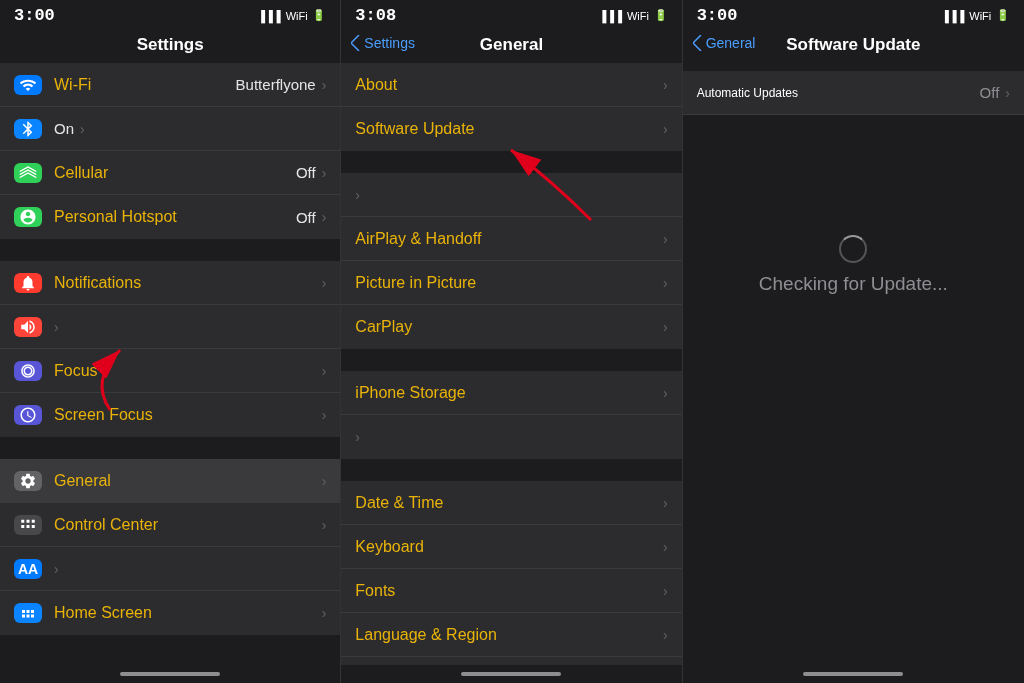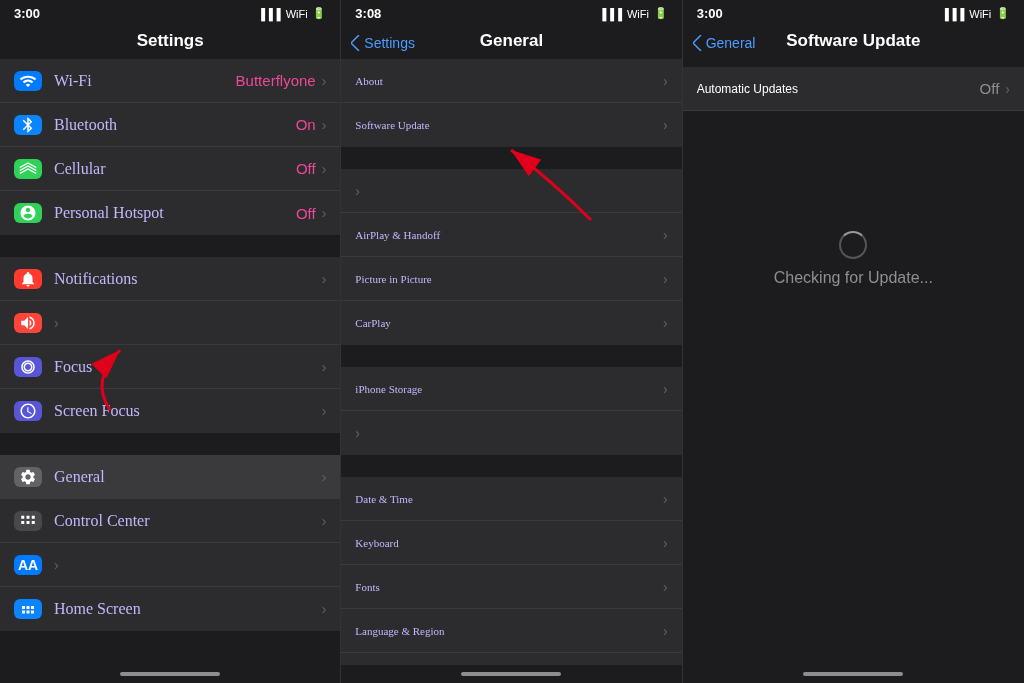--- a/index.html
+++ b/index.html
@@ -29,41 +29,42 @@
     
     .status-bar {
       display: flex;
       justify-content: space-between;
       align-items: center;
       padding: 6px 14px 4px;
       background: #1c1c1e;
     }
 
     .status-time {
-      font-size: 13px;
+      font-size: 17px;
       font-weight: 600;
       color: #fff;
+      font-family: Liberation Mono, monospace;
     }
 
     .status-icons {
       display: flex;
       align-items: center;
       gap: 5px;
     }
 
     .status-icons span {
       color: #fff;
       font-size: 11px;
     }
 
     
     .nav-bar {
       display: flex;
       justify-content: center;
-      align-items: flex-end;
+      align-items: flex-start;
       padding: 6px 14px 8px;
       background: #1c1c1e;
       position: relative;
     }
 
     .nav-bar .nav-title {
       font-size: 17px;
       font-weight: 700;
       color: #fff;
       text-align: center;
@@ -124,28 +125,27 @@
 
     .item-icon svg {
       width: 18px;
       height: 18px;
       fill: #fff;
     }
 
     .item-label {
       flex: 1;
       font-size: 16px;
-      color: #c4b5fd;
+      color: #eab308;
       font-weight: 400;
-      font-family: Liberation Serif, serif;
     }
 
     .item-value {
       font-size: 15px;
-      color: #ec4899;
+      color: #e5e5e5;
       margin-right: 6px;
     }
 
     .chevron {
       color: #636366;
       font-size: 14px;
     }
 
     
     .group-separator {
@@ -157,21 +157,21 @@
     .highlighted {
       background: #3a3a3c;
     }
 
     
     .settings-item.no-icon {
       padding-left: 14px;
     }
 
     .settings-item.no-icon .item-label {
-      font-size: 11px;
+      font-size: 16px;
     }
 
     
     .panel3-content {
       flex: 1;
       background: #1c1c1e;
     }
 
     .auto-update-item {
       display: flex;
@@ -213,21 +213,21 @@
       animation: spin 1s linear infinite;
     }
 
     @keyframes spin {
       0% { transform: rotate(0deg); }
       100% { transform: rotate(360deg); }
     }
 
     .checking-text {
       color: #8e8e93;
-      font-size: 16px;
+      font-size: 19px;
     }
 
     
     .home-indicator {
       height: 18px;
       background: #1c1c1e;
       display: flex;
       justify-content: center;
       align-items: center;
     }
@@ -286,21 +286,20 @@
           <span class="item-label">Wi-Fi</span>
           <span class="item-value">Butterflyone</span>
           <span class="chevron">›</span>
         </div>
         <div class="settings-item">
           <div class="item-icon icon-blue2">
             <svg viewBox="0 0 24 24" fill="white">
                 <path d="M17.71 7.71L12 2h-1v7.59L6.41 5 5 6.41 10.59 12 5 17.59 6.41 19 11 14.41V22h1l5.71-5.71-4.3-4.29 4.3-4.29zM13 5.83l1.88 1.88L13 9.59V5.83zm1.88 10.46L13 18.17v-3.76l1.88 1.88z"></path>
               </svg>
           </div>
-          <span class="item-label">Bluetooth</span>
           <span class="item-value">On</span>
           <span class="chevron">›</span>
         </div>
         <div class="settings-item">
           <div class="item-icon icon-green">
             <svg viewBox="0 0 24 24" fill="white">
                 <path d="M1 9l11-6 11 6v2L12 5 1 11V9zm0 4l11-6 11 6v2L12 9 1 15v-2zm0 4l11-6 11 6v2L12 13 1 19v-2z"></path>
               </svg>
           </div>
           <span class="item-label">Cellular</span>

